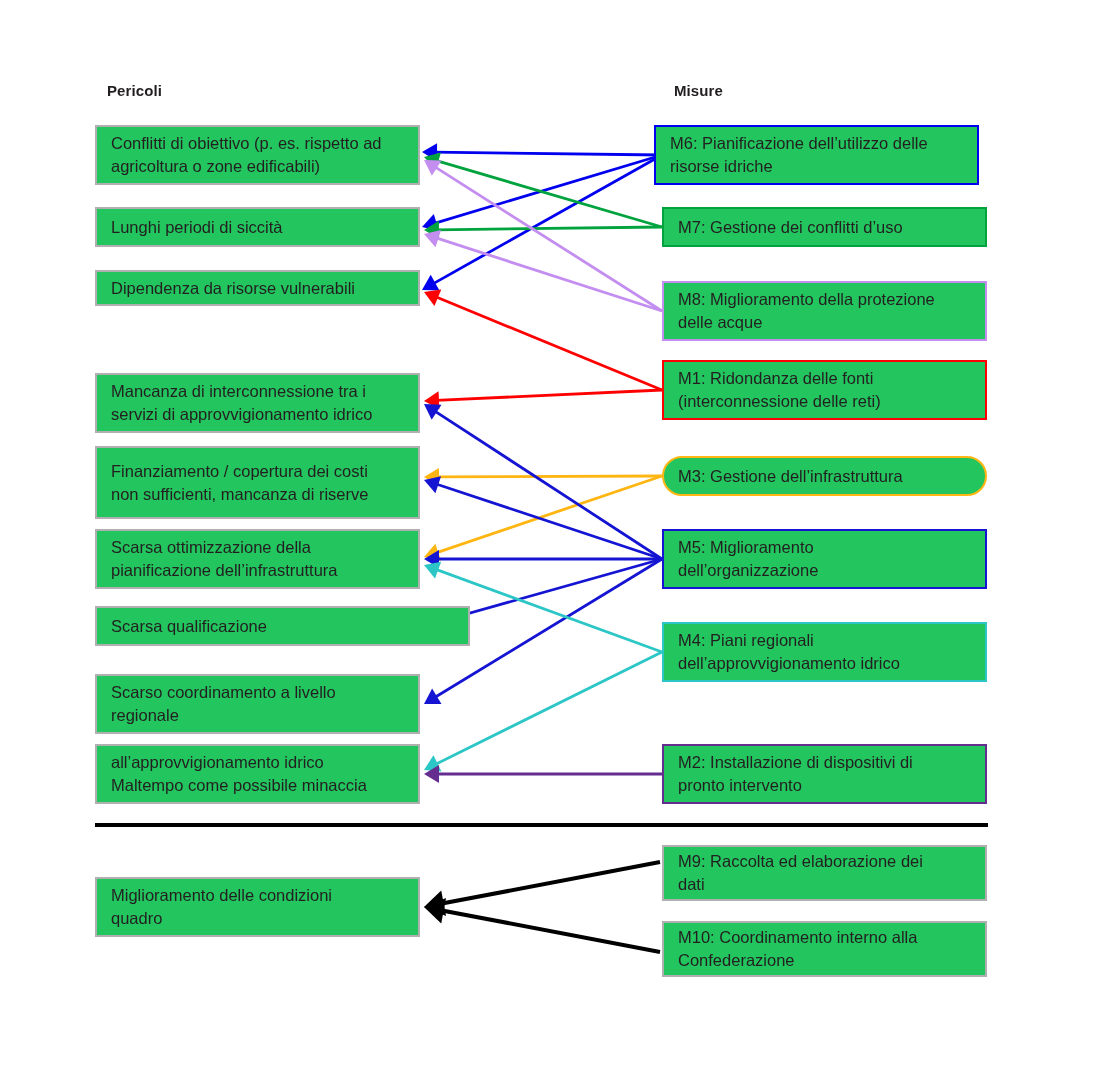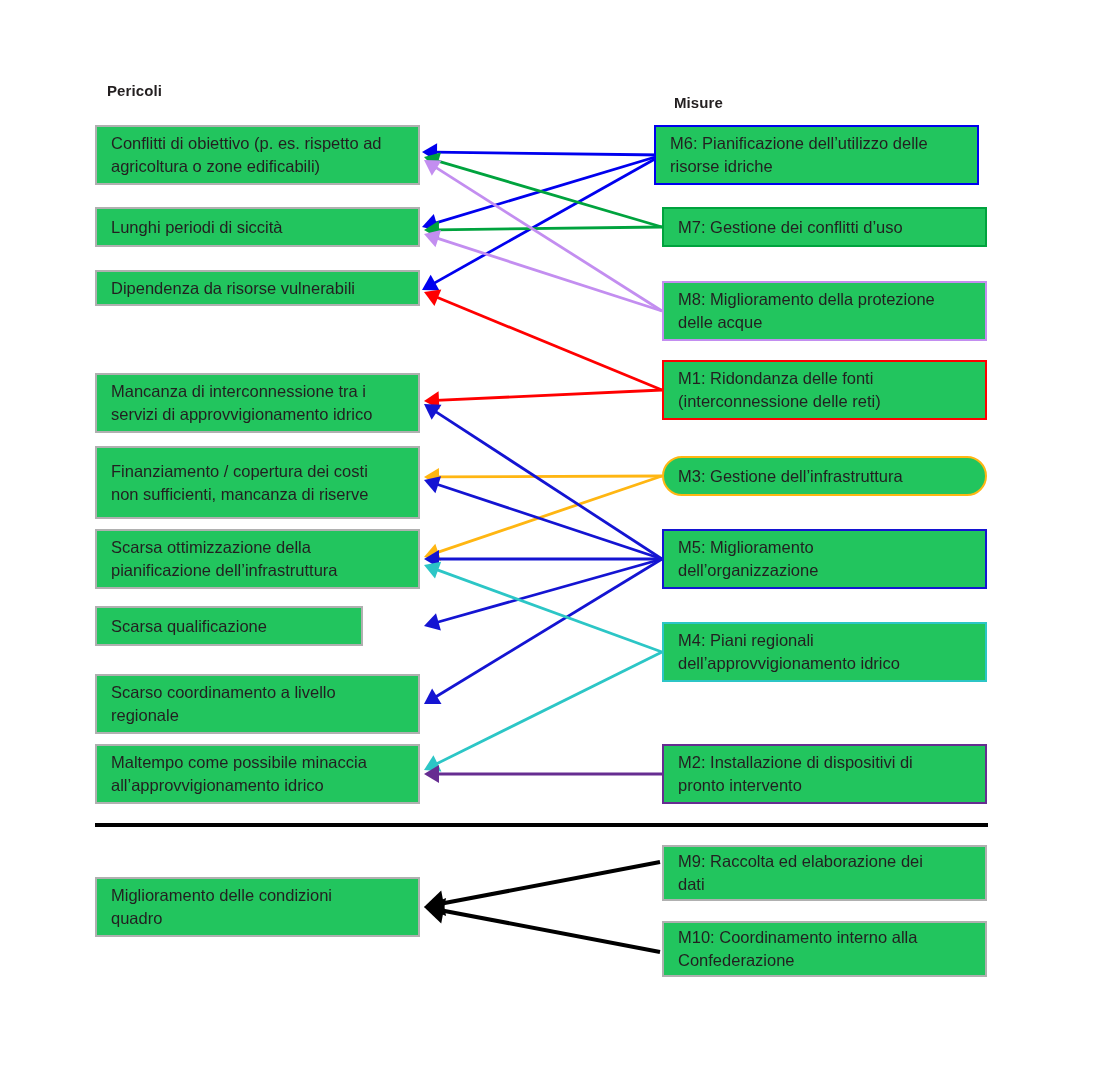--- a/index.html
+++ b/index.html
@@ -45,21 +45,21 @@
     position: absolute;
     background: #000000;
   }
 </style>
 </head>
 <body>
 
 <div id="canvas">
 
   <div class="col-heading" style="left:107px; top:82px;">Pericoli</div>
-  <div class="col-heading" style="left:674px; top:82px;margin-top:12px;">Misure</div>
+  <div class="col-heading" style="left:674px; top:82px;">Misure</div>
 
   <svg class="arrows" id="edge-layer" width="1100" height="1070">
       <g>
         <line x1="662" y1="155" x2="433.999062609849" y2="152.14998828262313" stroke="#0000ee" stroke-width="2.8"></line>
         <polygon points="422,152 437.11131947427856,143.18818839589215 436.8863370503439,161.18678231066565" fill="#0000ee"></polygon>
       </g>
       <g>
         <line x1="662" y1="155" x2="433.4939154226538" y2="223.55182537320385" stroke="#0000ee" stroke-width="2.8"></line>
         <polygon points="422,227 433.78126330822016,214.06934514951445 438.95352524841434,231.3102182834952" fill="#0000ee"></polygon>
       </g>
@@ -169,35 +169,35 @@
           <span>Finanziamento / copertura dei costi</span>
           <span>non sufficienti, mancanza di riserve</span>
         </div>
       </div>
       <div class="node" style="left: 95px; top: 529px; width: 325px; height: 60px;">
         <div>
           <span>Scarsa ottimizzazione della</span>
           <span>pianificazione dell’infrastruttura</span>
         </div>
       </div>
-      <div class="node" style="left: 95px; top: 606px; width: 268px; height: 40px;">
+      <div class="node" style="left: 95px; top: 606px; width: 375px; height: 40px;">
         <div>
           <span>Scarsa qualificazione</span>
         </div>
       </div>
       <div class="node" style="left: 95px; top: 674px; width: 325px; height: 60px;">
         <div>
           <span>Scarso coordinamento a livello</span>
           <span>regionale</span>
         </div>
       </div>
       <div class="node" style="left: 95px; top: 744px; width: 325px; height: 60px;">
         <div>
+          <span>all’approvvigionamento idrico</span>
           <span>Maltempo come possibile minaccia</span>
-          <span>all’approvvigionamento idrico</span>
         </div>
       </div>
       <div class="node" style="left: 654px; top: 125px; width: 325px; height: 60px; border-color: rgb(0, 0, 238);">
         <div>
           <span>M6: Pianificazione dell’utilizzo delle</span>
           <span>risorse idriche</span>
         </div>
       </div>
       <div class="node" style="left: 662px; top: 207px; width: 325px; height: 40px; border-color: rgb(0, 163, 62);">
         <div>

